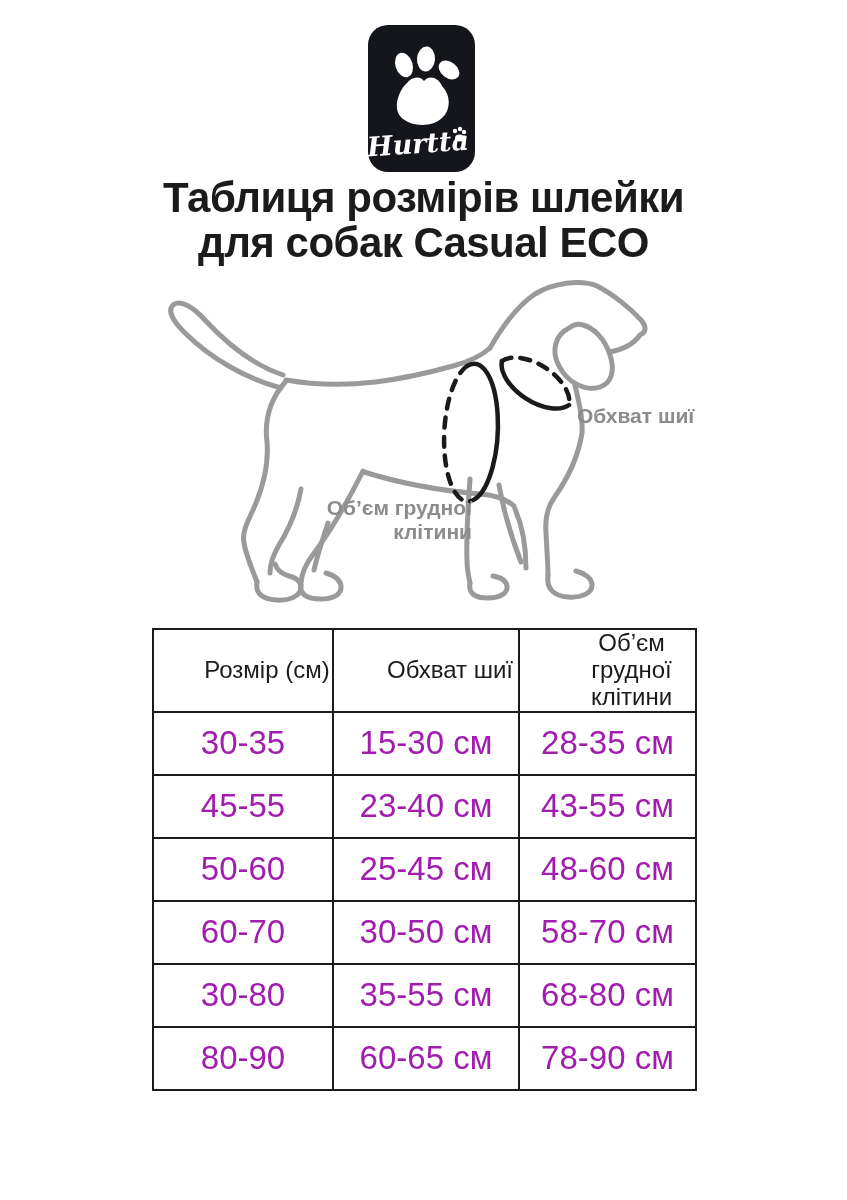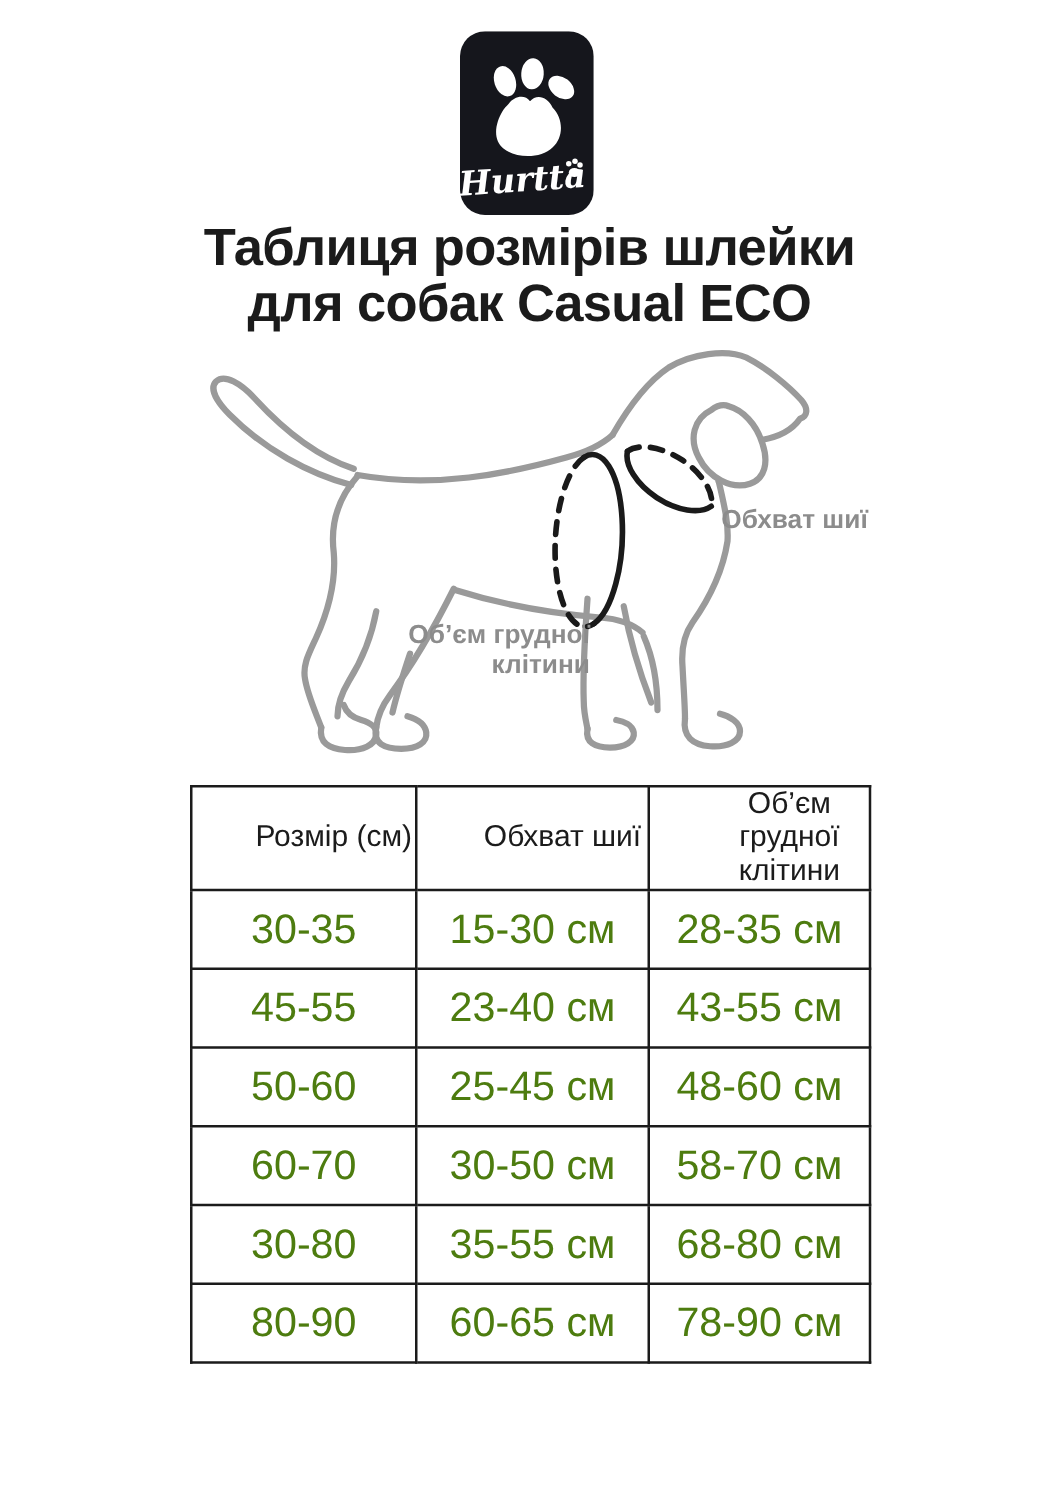--- a/index.html
+++ b/index.html
@@ -26,21 +26,21 @@
   .size-table{
     position:absolute;left:152px;top:628px;border-collapse:collapse;table-layout:fixed;
   }
   .size-table th,.size-table td{
     border:2px solid #1b1b1b;text-align:center;vertical-align:middle;padding:0;
   }
   .size-table th{
     height:60px;font-weight:normal;font-size:24px;line-height:1.12;color:#1b1b1b;padding-left:48px;
   }
   .size-table td{
-    height:61px;font-weight:normal;font-size:33px;color:#4d7c0f;
+    height:61px;font-weight:normal;font-size:33px;color:#a21caf;
   }
 </style>
 </head>
 <body>
 
 <div class="page">
 
   <div class="logo">
     <svg width="107" height="147" viewBox="0 0 107 147">
       <rect x="0" y="0" width="107" height="147" rx="20" fill="#15161c"></rect>

